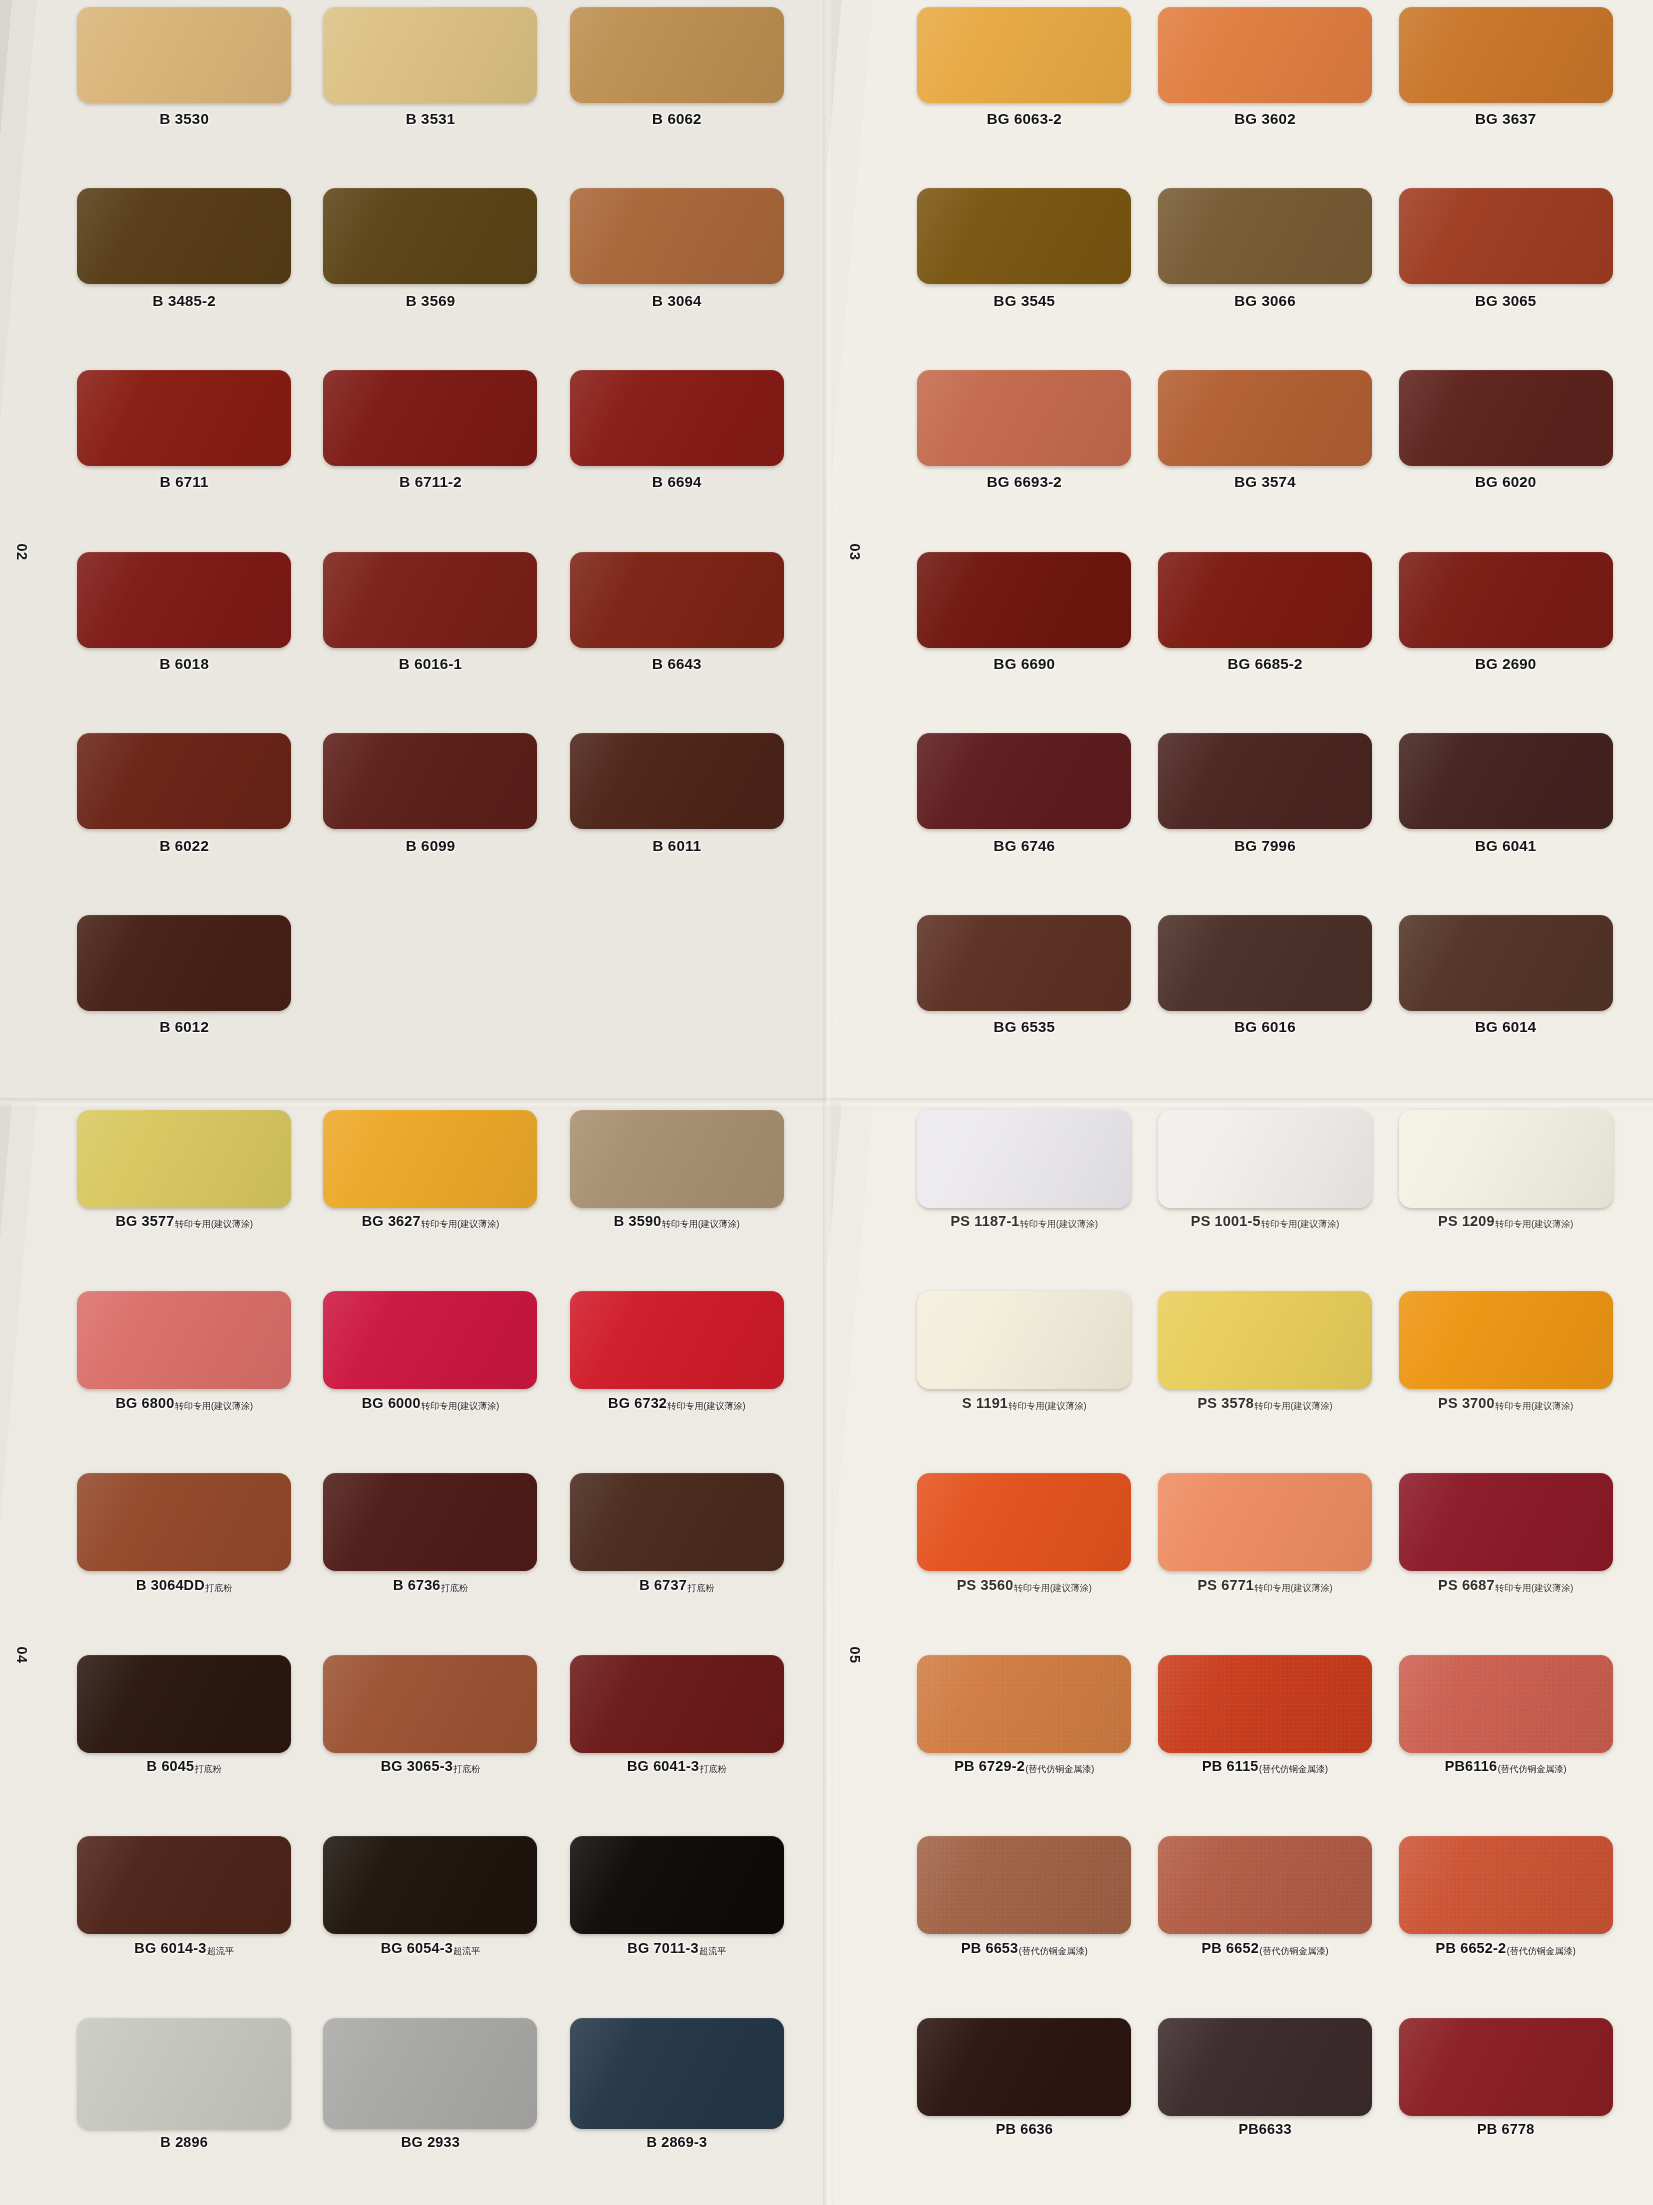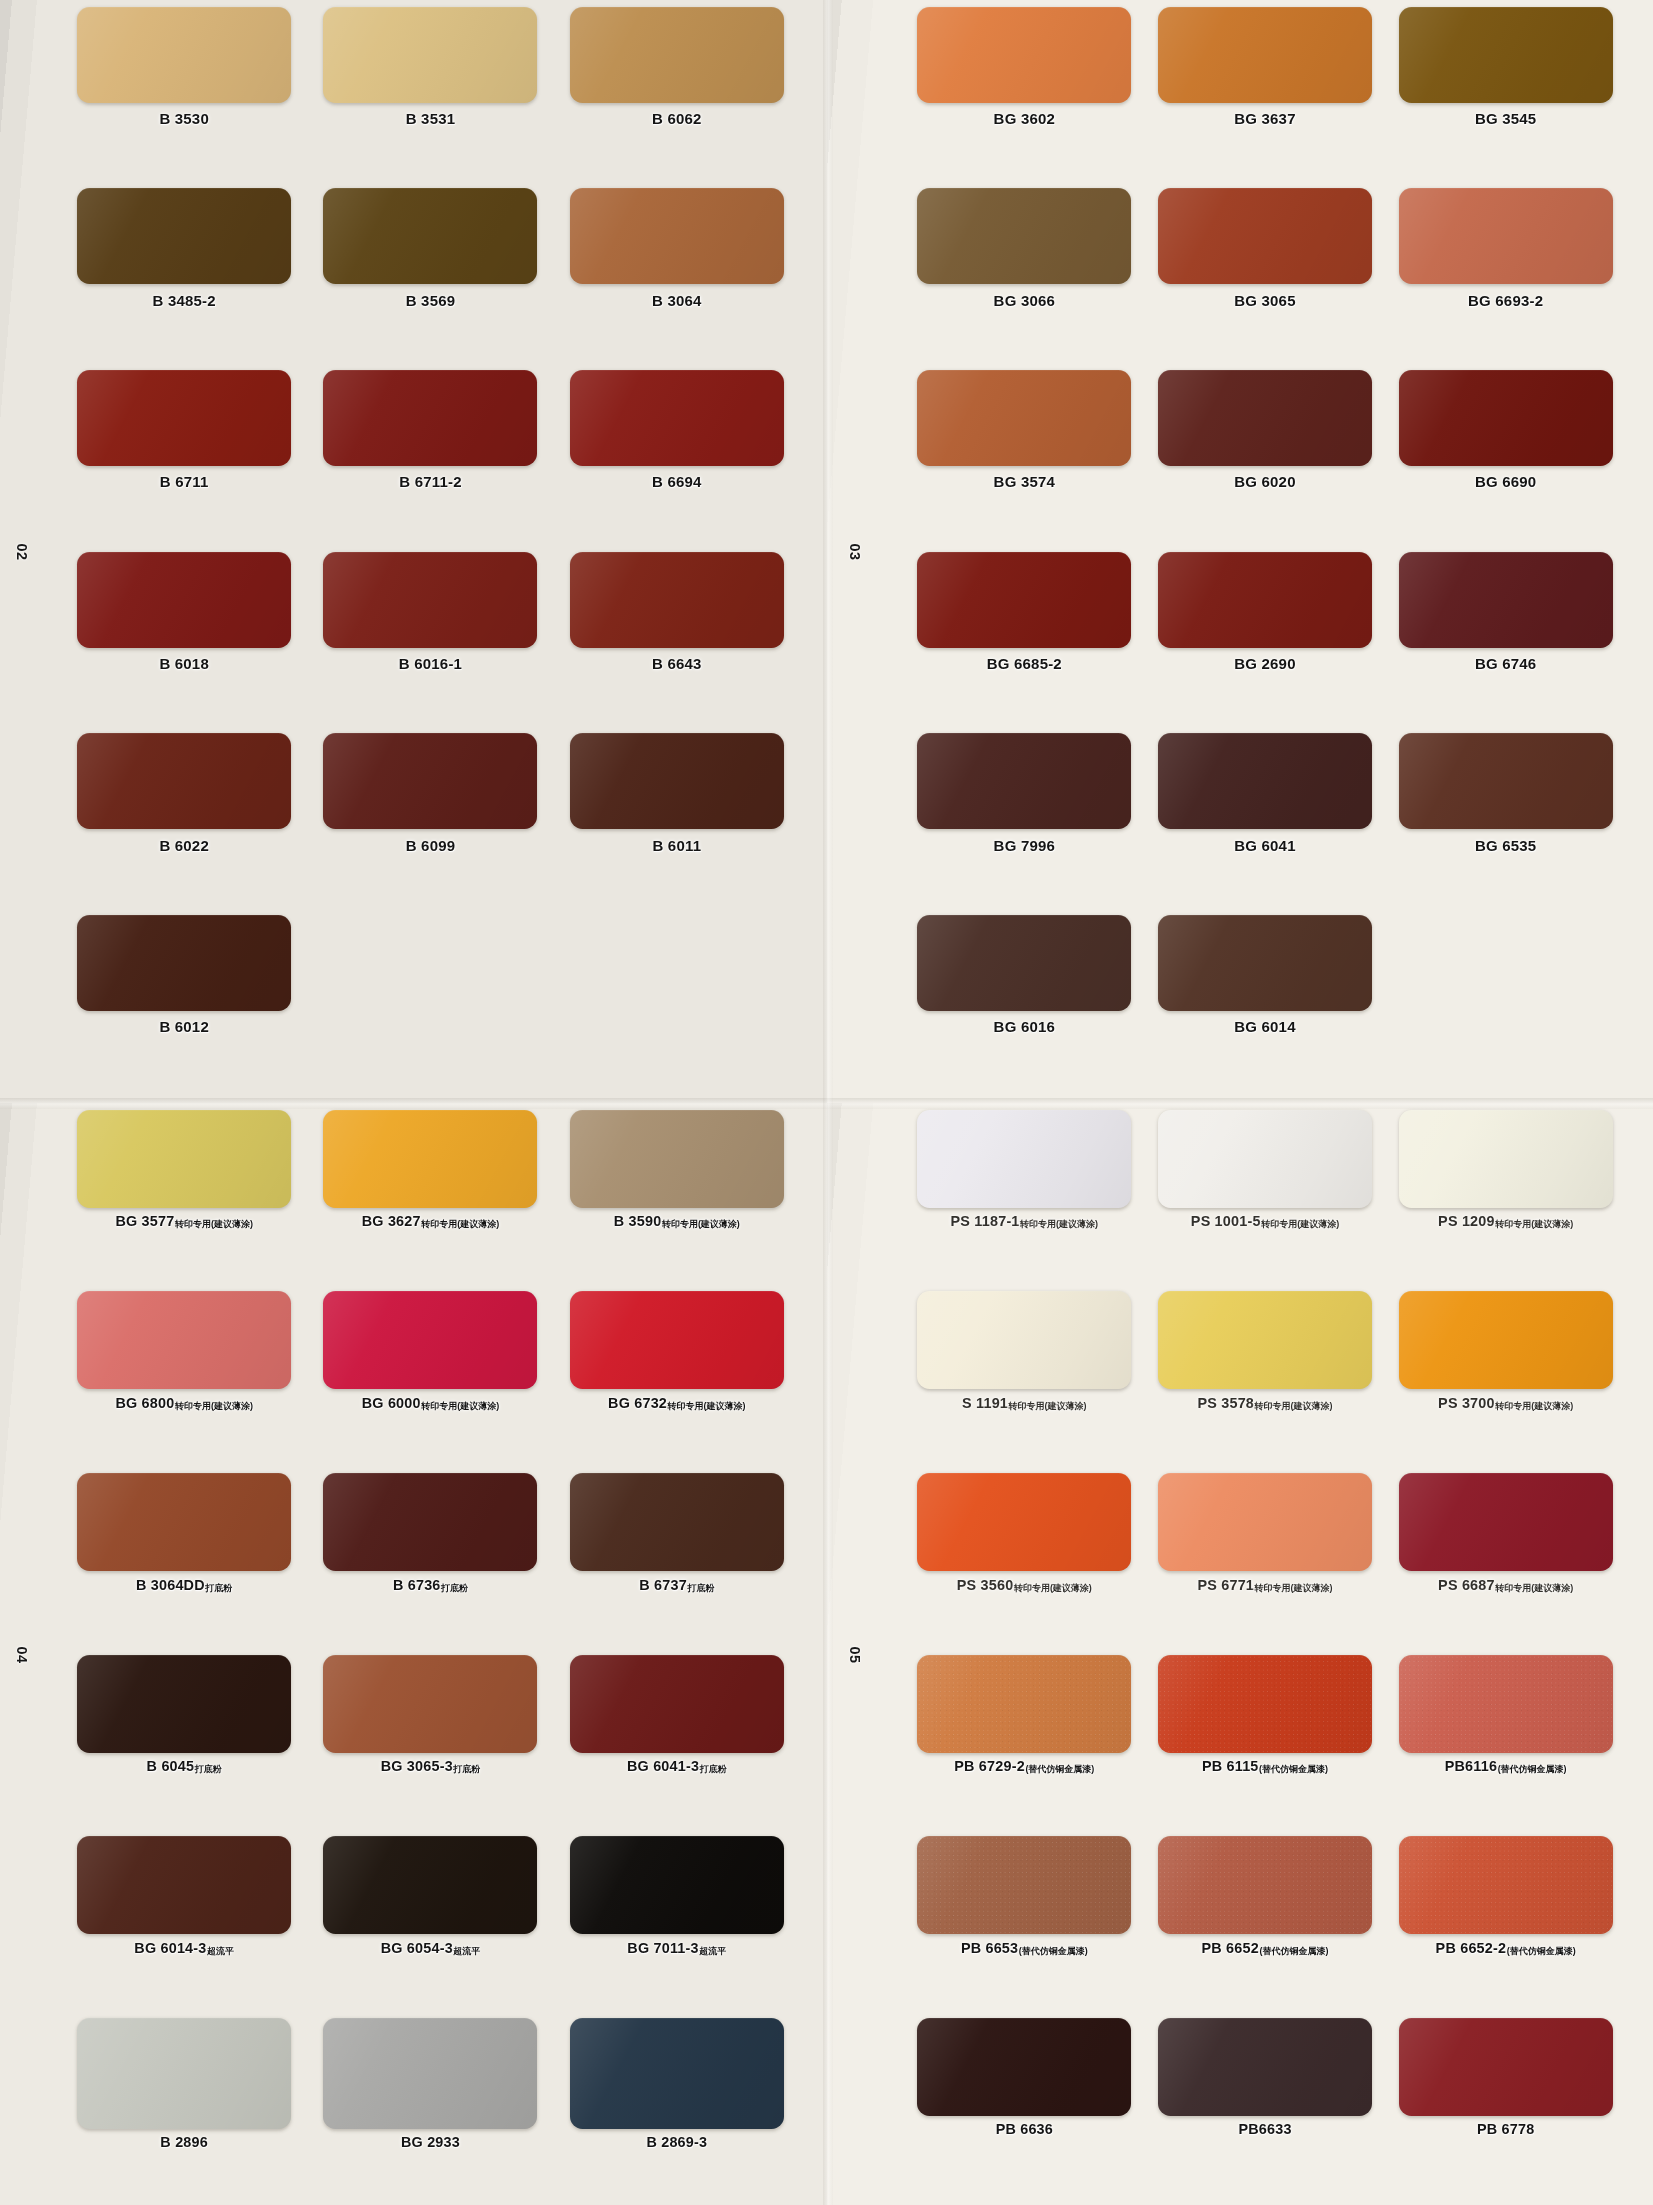--- a/index.html
+++ b/index.html
@@ -131,21 +131,21 @@
     letter-spacing: 0.2px;
     text-shadow: 0 0 2.4px #fff, 0 0 4.3px #fff, 0.5px 0.5px 0 rgba(255,255,255,.9);
     white-space: nowrap;
     display: flex;
     align-items: baseline;
     justify-content: center;
     line-height: 1;
   }
   .caption .note {
     font-size: 9px;
-    font-weight: 700;
+    font-weight: 400;
     margin-left: 0.5px;
     letter-spacing: 0;
     transform: translateY(0.5px);
   }
 
   
   .p02 .chip, .p03 .chip { height: 96px; }
   .p02 .caption, .p03 .caption { margin-top: 8.6px; font-size: 15px; }
   .p02 .cell, .p03 .cell { padding-bottom: 3.8px; }
 
@@ -265,20 +265,26 @@
           </div>
         </div>
       </div>
   </div>
 
   <div class="page p03">
     <div class="page-bg"></div>
     <div class="page-index">03</div>
     <div class="grid rows6">
         <div class="cell">
+          <div class="chip" style="background: rgb(232, 169, 68);"></div>
+          <div class="caption">
+            <span>BG 6063-2</span>
+          </div>
+        </div>
+        <div class="cell">
           <div class="chip" style="background: rgb(224, 126, 65);"></div>
           <div class="caption">
             <span>BG 3602</span>
           </div>
         </div>
         <div class="cell">
           <div class="chip" style="background: rgb(201, 118, 42);"></div>
           <div class="caption">
             <span>BG 3637</span>
           </div>

